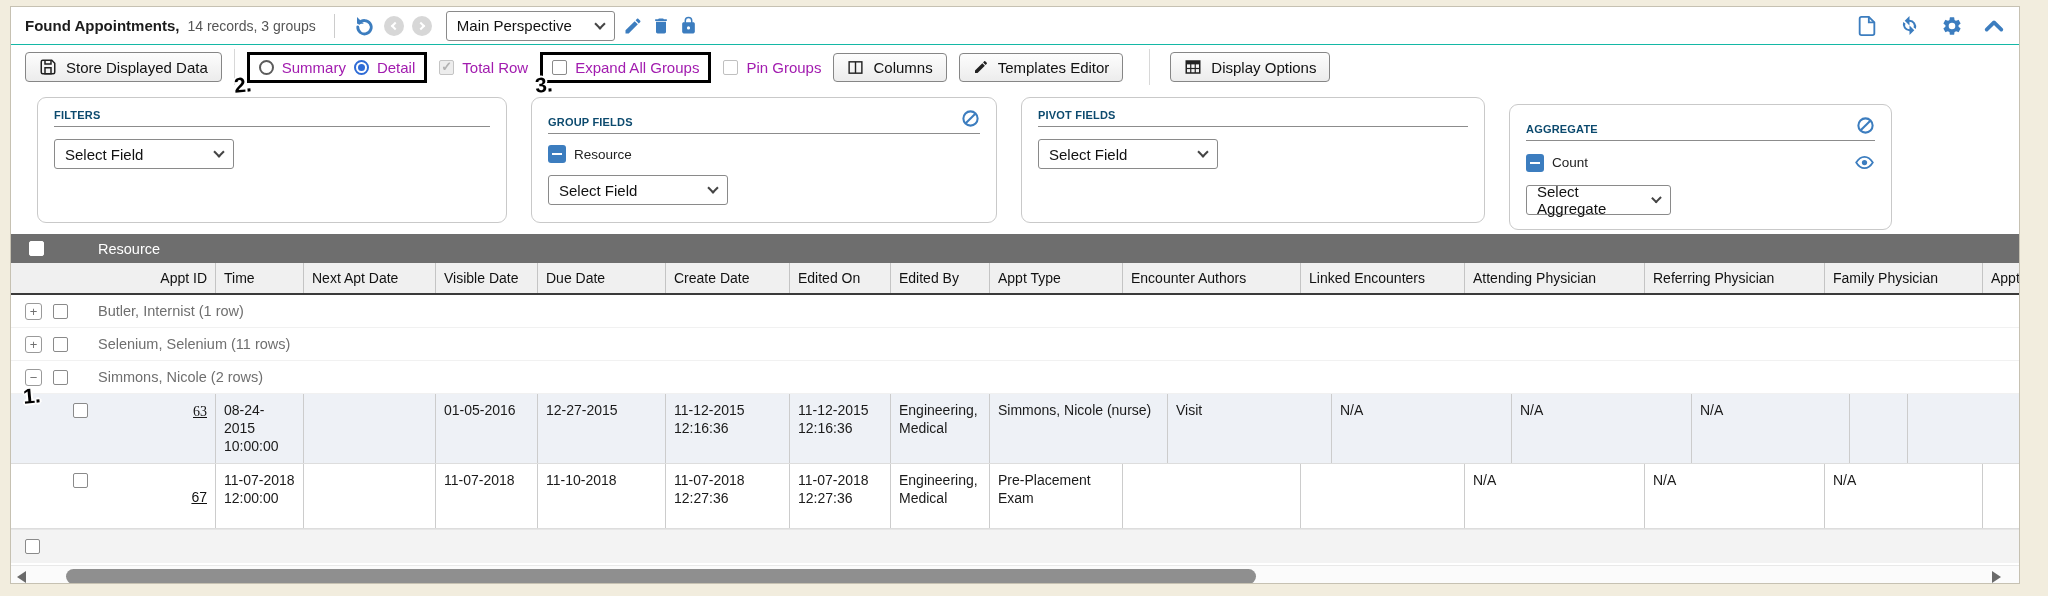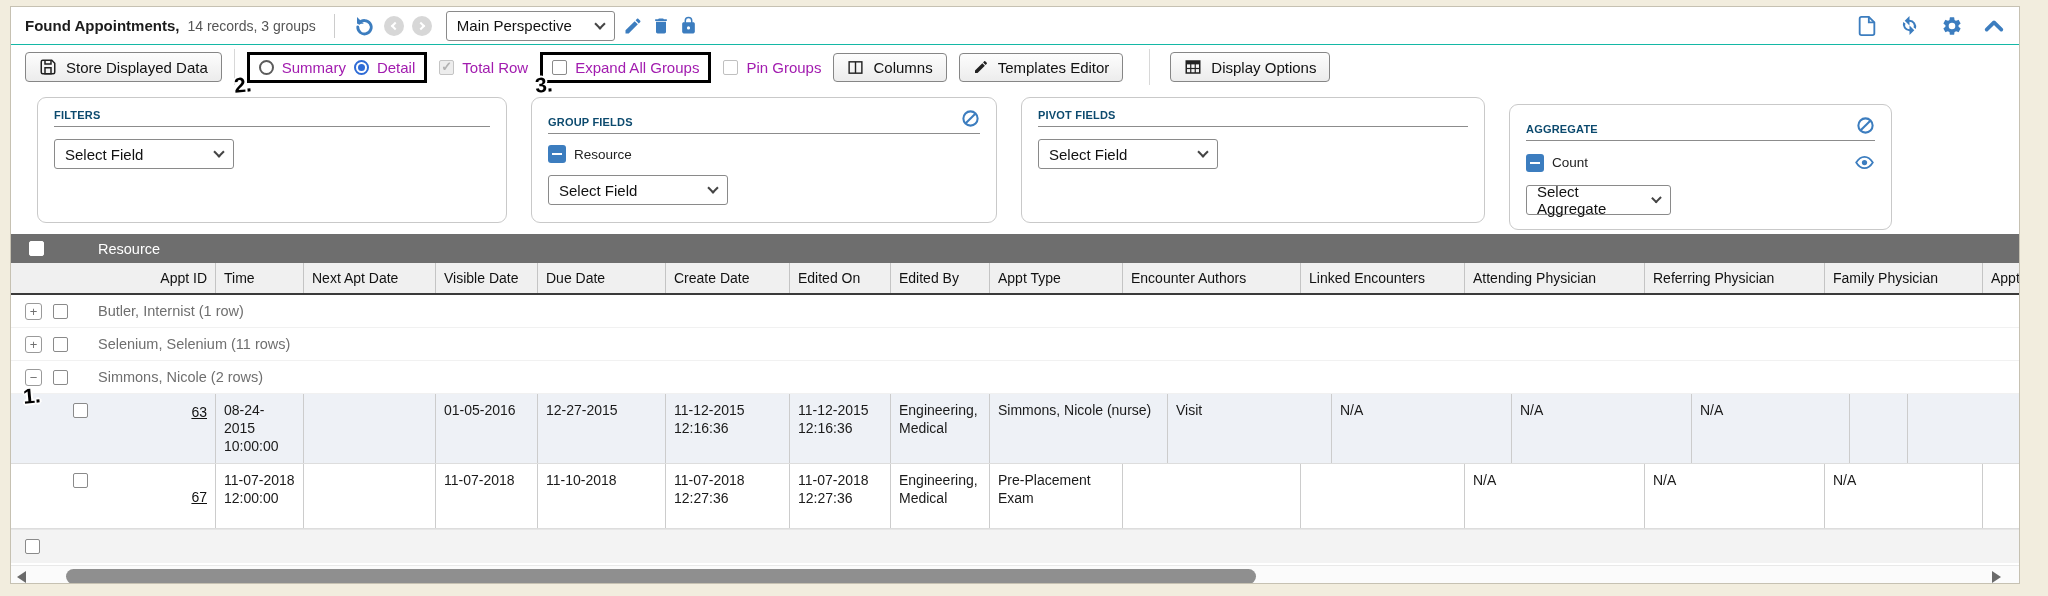--- a/index.html
+++ b/index.html
@@ -345,21 +345,21 @@
           </div>
           <div class="group-row">
             <span class="expander">−</span>
             <span class="cb"></span>
             <span class="group-label">Simmons, Nicole  (2 rows)</span>
             <span class="group-ann">1.</span>
           </div>
         </div>
       <div>
           <div class="detail-row shaded">
-            <div class="cell controls" style="width: 205px;">
+            <div class="cell controls" style="width: 205px; font-family: Liberation Serif, serif;">
               <span class="cb"></span>
               <span class="idlink">63</span>
             </div>
             <div class="cell" style="width: 88px;">08-24-2015 10:00:00</div>
             <div class="cell" style="width: 132px;"></div>
             <div class="cell" style="width: 102px;">01-05-2016</div>
             <div class="cell" style="width: 128px;">12-27-2015</div>
             <div class="cell" style="width: 124px;">11-12-2015 12:16:36</div>
             <div class="cell" style="width: 101px;">11-12-2015 12:16:36</div>
             <div class="cell" style="width: 99px;">Engineering, Medical</div>

